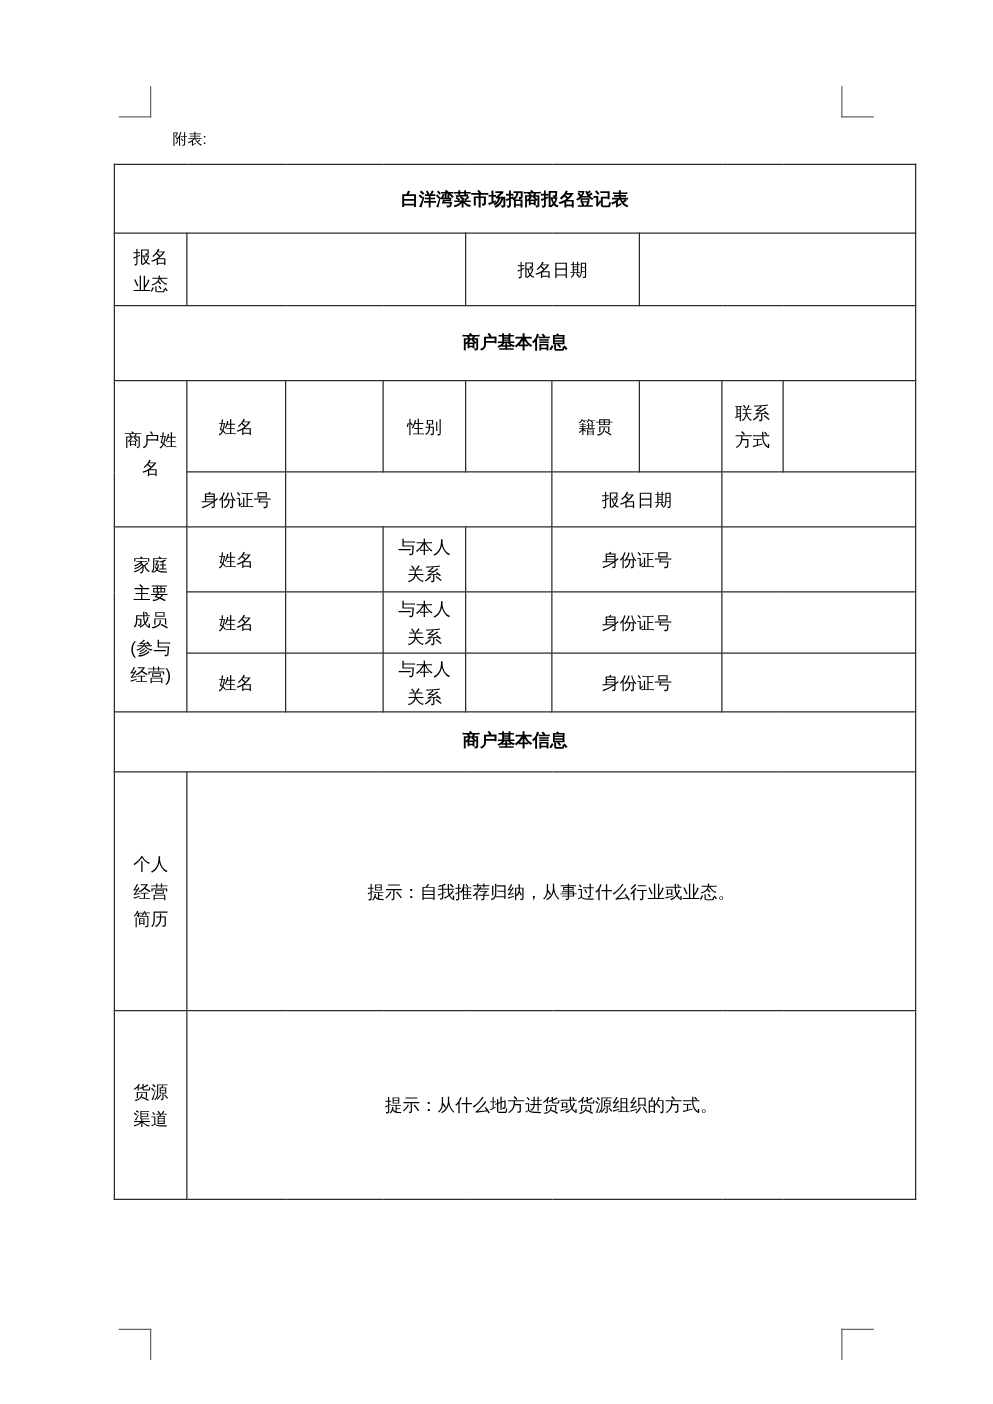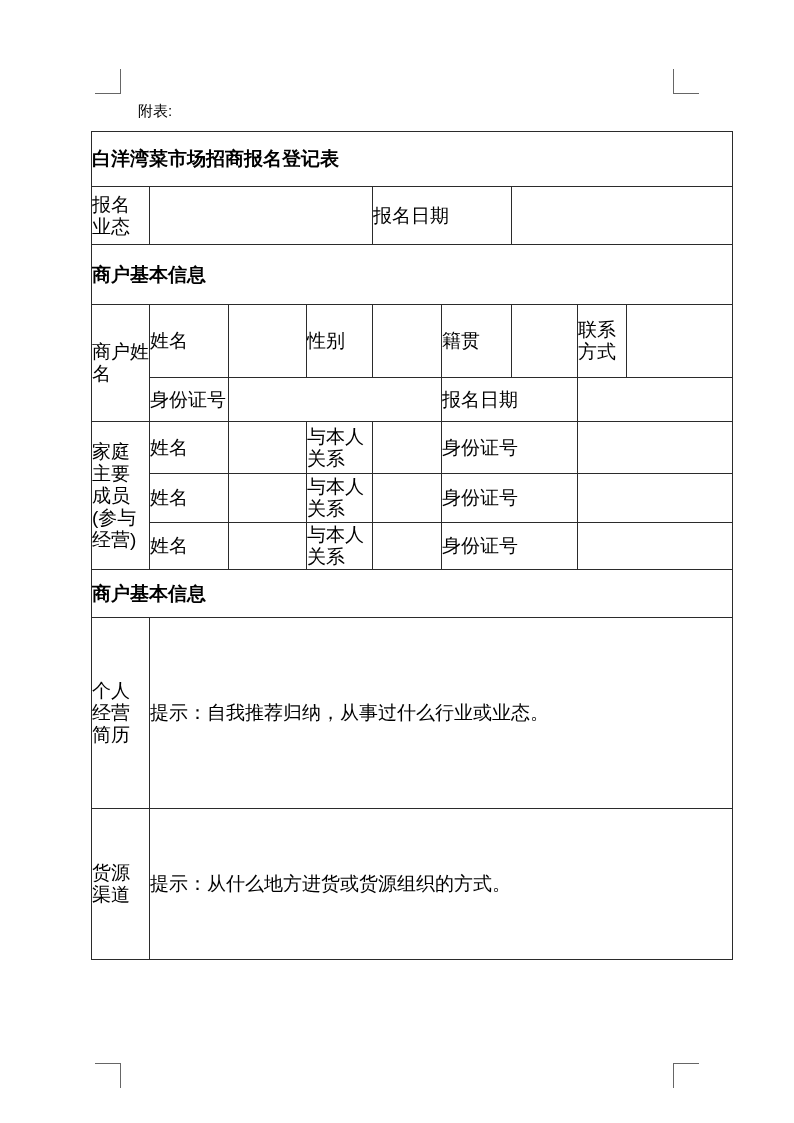--- a/index.html
+++ b/index.html
@@ -13,41 +13,42 @@
   }
   .page { position: absolute; left: 0; top: 0; width: 794px; height: 1123px; background: #ffffff; }
 
   
   .mark { position: absolute; width: 25px; height: 24px; }
   .mark-tl { left: 95px;  top: 69px;   border-right: 1.5px solid #666; border-bottom: 1.5px solid #666; }
   .mark-tr { left: 673px; top: 69px;   border-left:  1.5px solid #666; border-bottom: 1.5px solid #666; }
   .mark-bl { left: 95px;  top: 1063px; border-right: 1.5px solid #666; border-top:    1.5px solid #666; }
   .mark-br { left: 673px; top: 1063px; border-left:  1.5px solid #666; border-top:    1.5px solid #666; }
 
-  .attachment { position: absolute; left: 138px; top: 102px; font-size: 15px; line-height: 18px; }
+  .attachment { position: absolute; left: 138px; top: 102px; font-size: 12px; line-height: 18px; }
 
   table.reg {
     position: absolute; left: 91px; top: 131px;
     width: 641px;
     border-collapse: collapse;
     table-layout: fixed;
   }
   table.reg td {
     border: 1px solid #2b2b2b;
     padding: 0;
-    font-size: 19px;
+    font-size: 14px;
     line-height: 22px;
+    text-align: center;
     vertical-align: middle;
     white-space: pre-line;
     overflow: hidden;
     word-break: break-all;
     margin-left: 23px;
   }
   td.title-cell  { font-size: 26px; font-weight: bold; line-height: 30px; }
-  td.section-cell{ font-weight: bold; }
+  td.section-cell{ font-weight: bold; font-family: Liberation Mono, monospace; }
   td.hint-cell {
     text-align: left;
     vertical-align: top;
     font-size: 14px;
     padding: 3px 7px;
   }
 </style>
 </head>
 <body>
 

